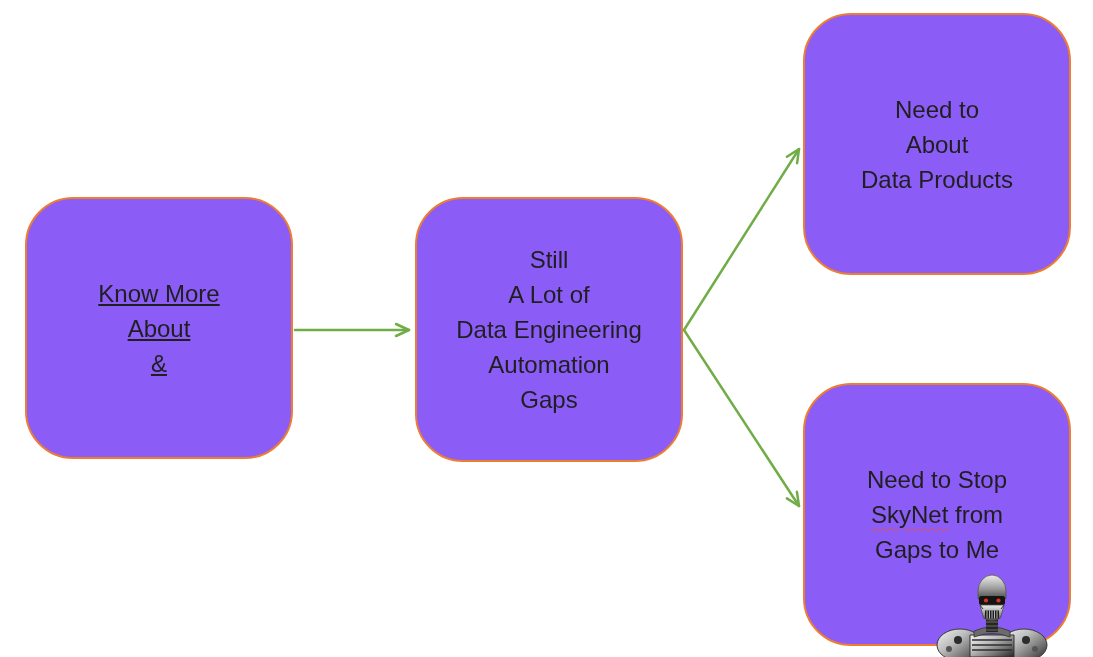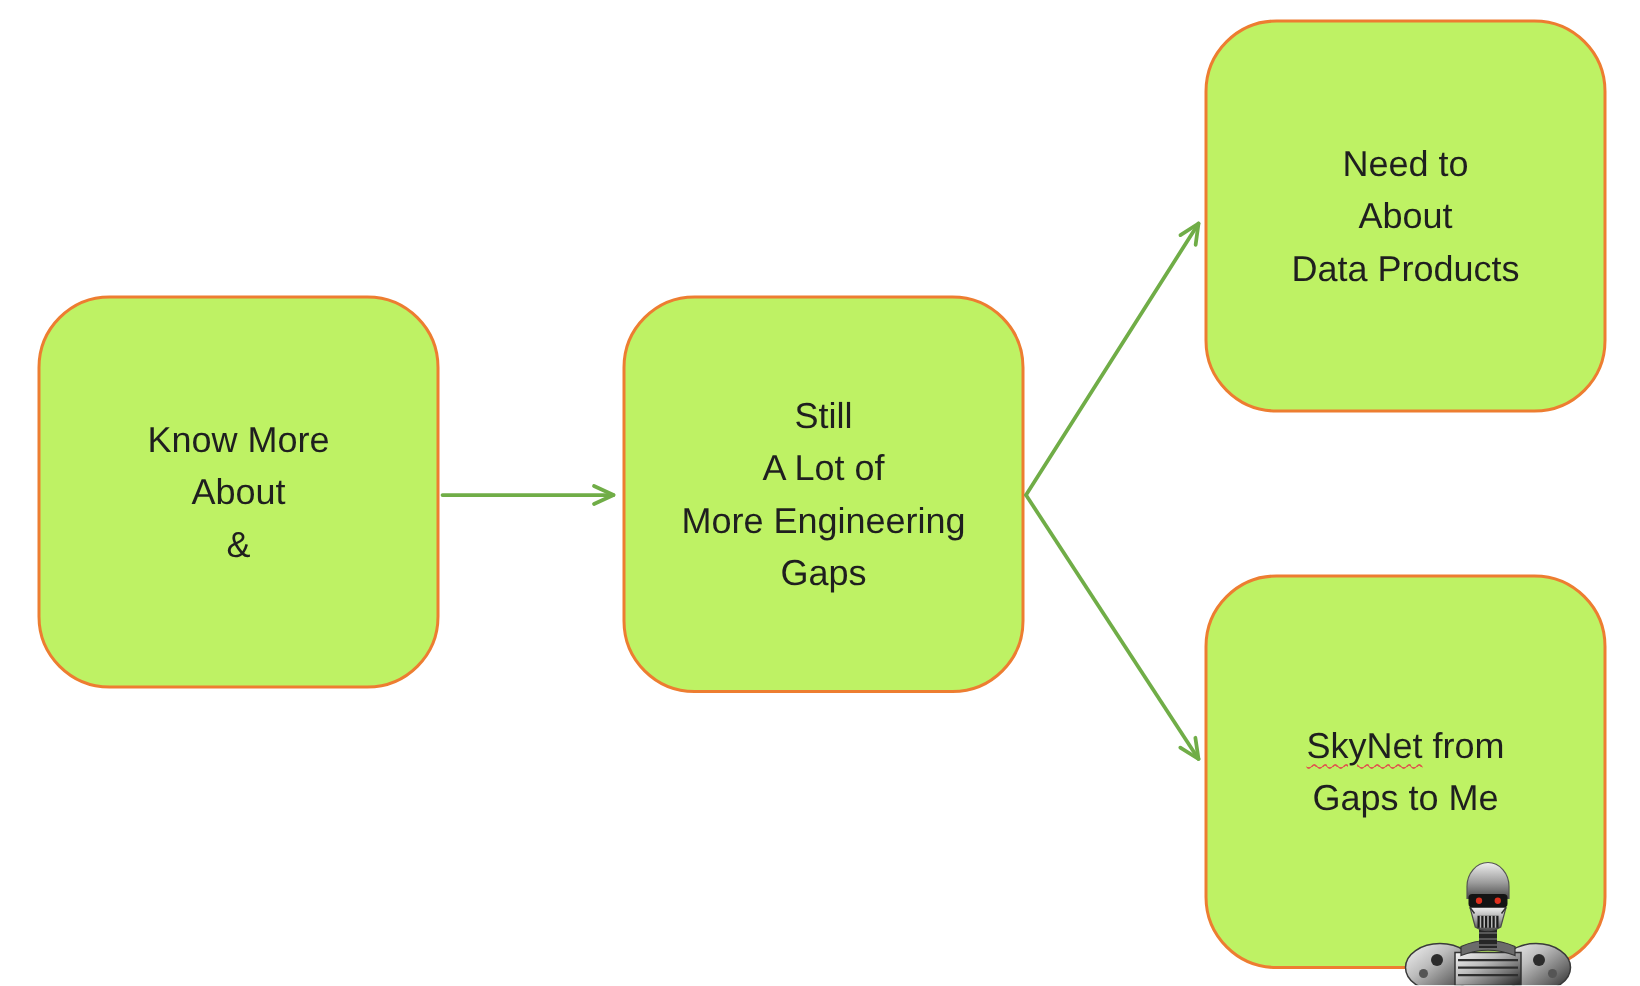--- a/index.html
+++ b/index.html
@@ -32,32 +32,32 @@
     stroke: var(--c-arrow);
     stroke-width: 2.5;
     fill: none;
     stroke-linecap: round;
     stroke-linejoin: round;
   }
   .box {
     position: absolute;
     border: 2px solid var(--c-border);
     border-radius: 48px;
-    background: #bef264;
+    background: #8b5cf6;
     display: flex;
     flex-direction: column;
     justify-content: center;
     align-items: center;
     text-align: center;
     font-size: 24px;
     line-height: 35px;
     color: var(--c-text);
     z-index: 1;
   }
-  #box-know-more     { left: 25px;  top: 197px; width: 268px; height: 262px; }
+  #box-know-more     { left: 25px;  top: 197px; width: 268px; height: 262px; text-decoration: underline; }
   #box-gaps          { left: 415px; top: 197px; width: 268px; height: 265px; text-align: right; }
   #box-data-products { left: 803px; top: 13px;  width: 268px; height: 262px; }
   #box-skynet        { left: 803px; top: 383px; width: 268px; height: 263px; }
   .misspelled {
     text-decoration-line: underline;
     text-decoration-style: wavy;
     text-decoration-color: var(--c-squiggle);
     text-decoration-thickness: 1px;
     text-underline-offset: 4px;
     margin-top: 12px;
@@ -89,31 +89,33 @@
 
   <div class="box" id="box-know-more">
     <div class="line">Know More</div>
     <div class="line">About</div>
     <div class="line">&amp;</div>
   </div>
 
   <div class="box" id="box-gaps">
     <div class="line">Still</div>
     <div class="line">A Lot of</div>
-    <div class="line">More Engineering</div>
+    <div class="line">Data Engineering</div>
+    <div class="line">Automation</div>
     <div class="line">Gaps</div>
   </div>
 
   <div class="box" id="box-data-products">
     <div class="line">Need to</div>
     <div class="line">About</div>
     <div class="line">Data Products</div>
   </div>
 
   <div class="box" id="box-skynet">
+    <div class="line">Need to Stop</div>
     <div class="line"><span class="misspelled">SkyNet</span><span> from</span></div>
     <div class="line">Gaps to Me</div>
   </div>
 
   <svg class="robot" viewBox="0 0 112 84" xmlns="http://www.w3.org/2000/svg">
     <defs>
       <linearGradient id="gChrome" x1="0" y1="0" x2="1" y2="0.9">
         <stop offset="0" stop-color="#f5f5f5"></stop>
         <stop offset="0.4" stop-color="#bdbdbd"></stop>
         <stop offset="0.75" stop-color="#6f6f6f"></stop>

